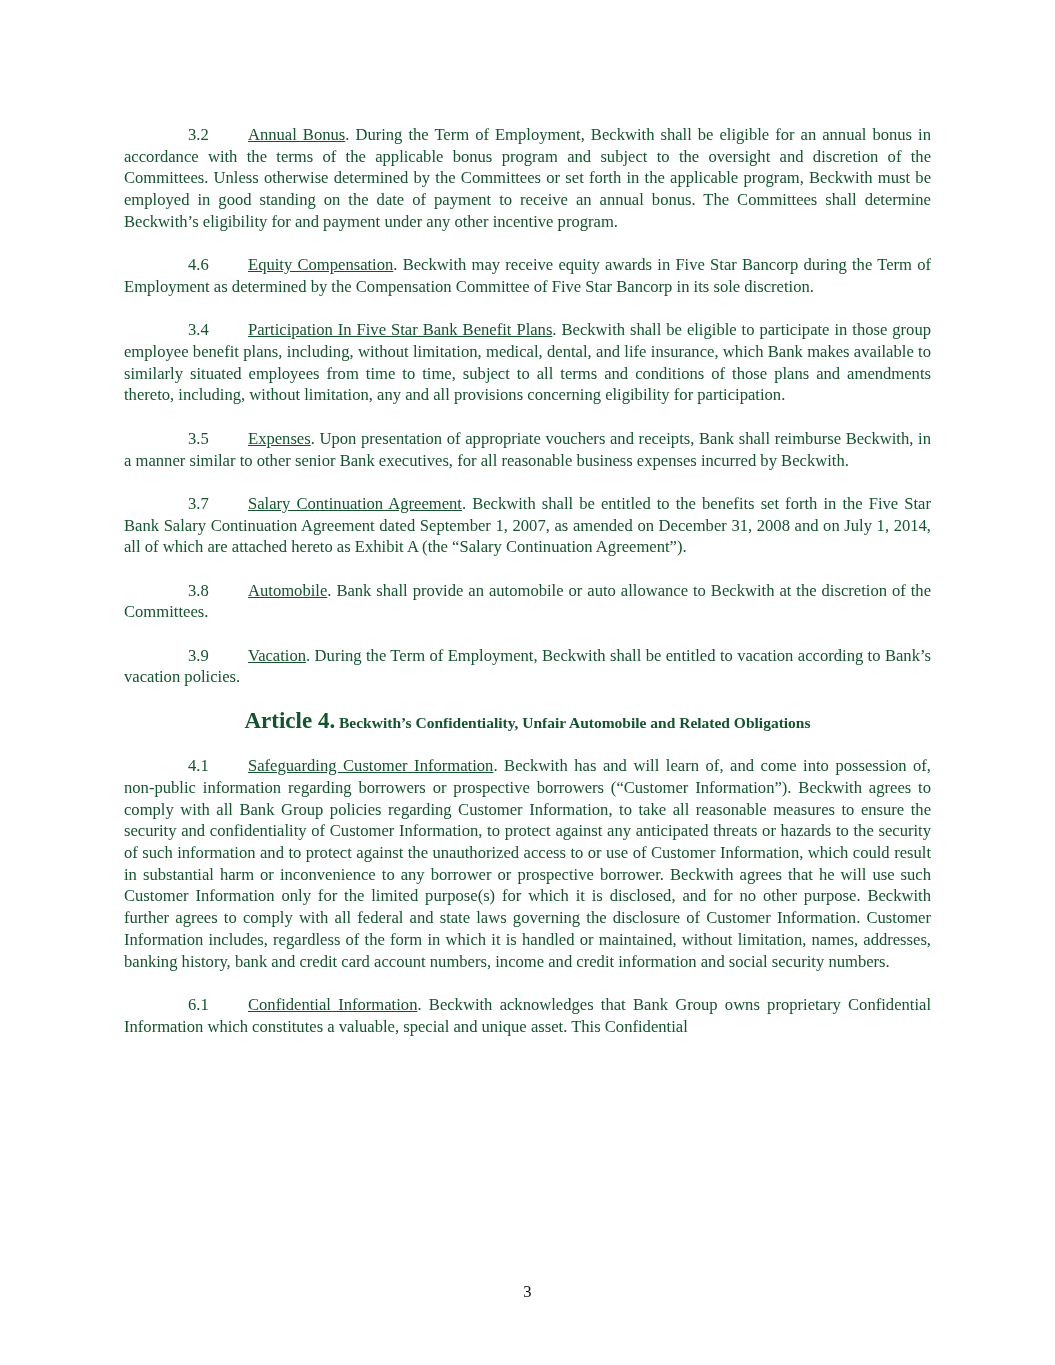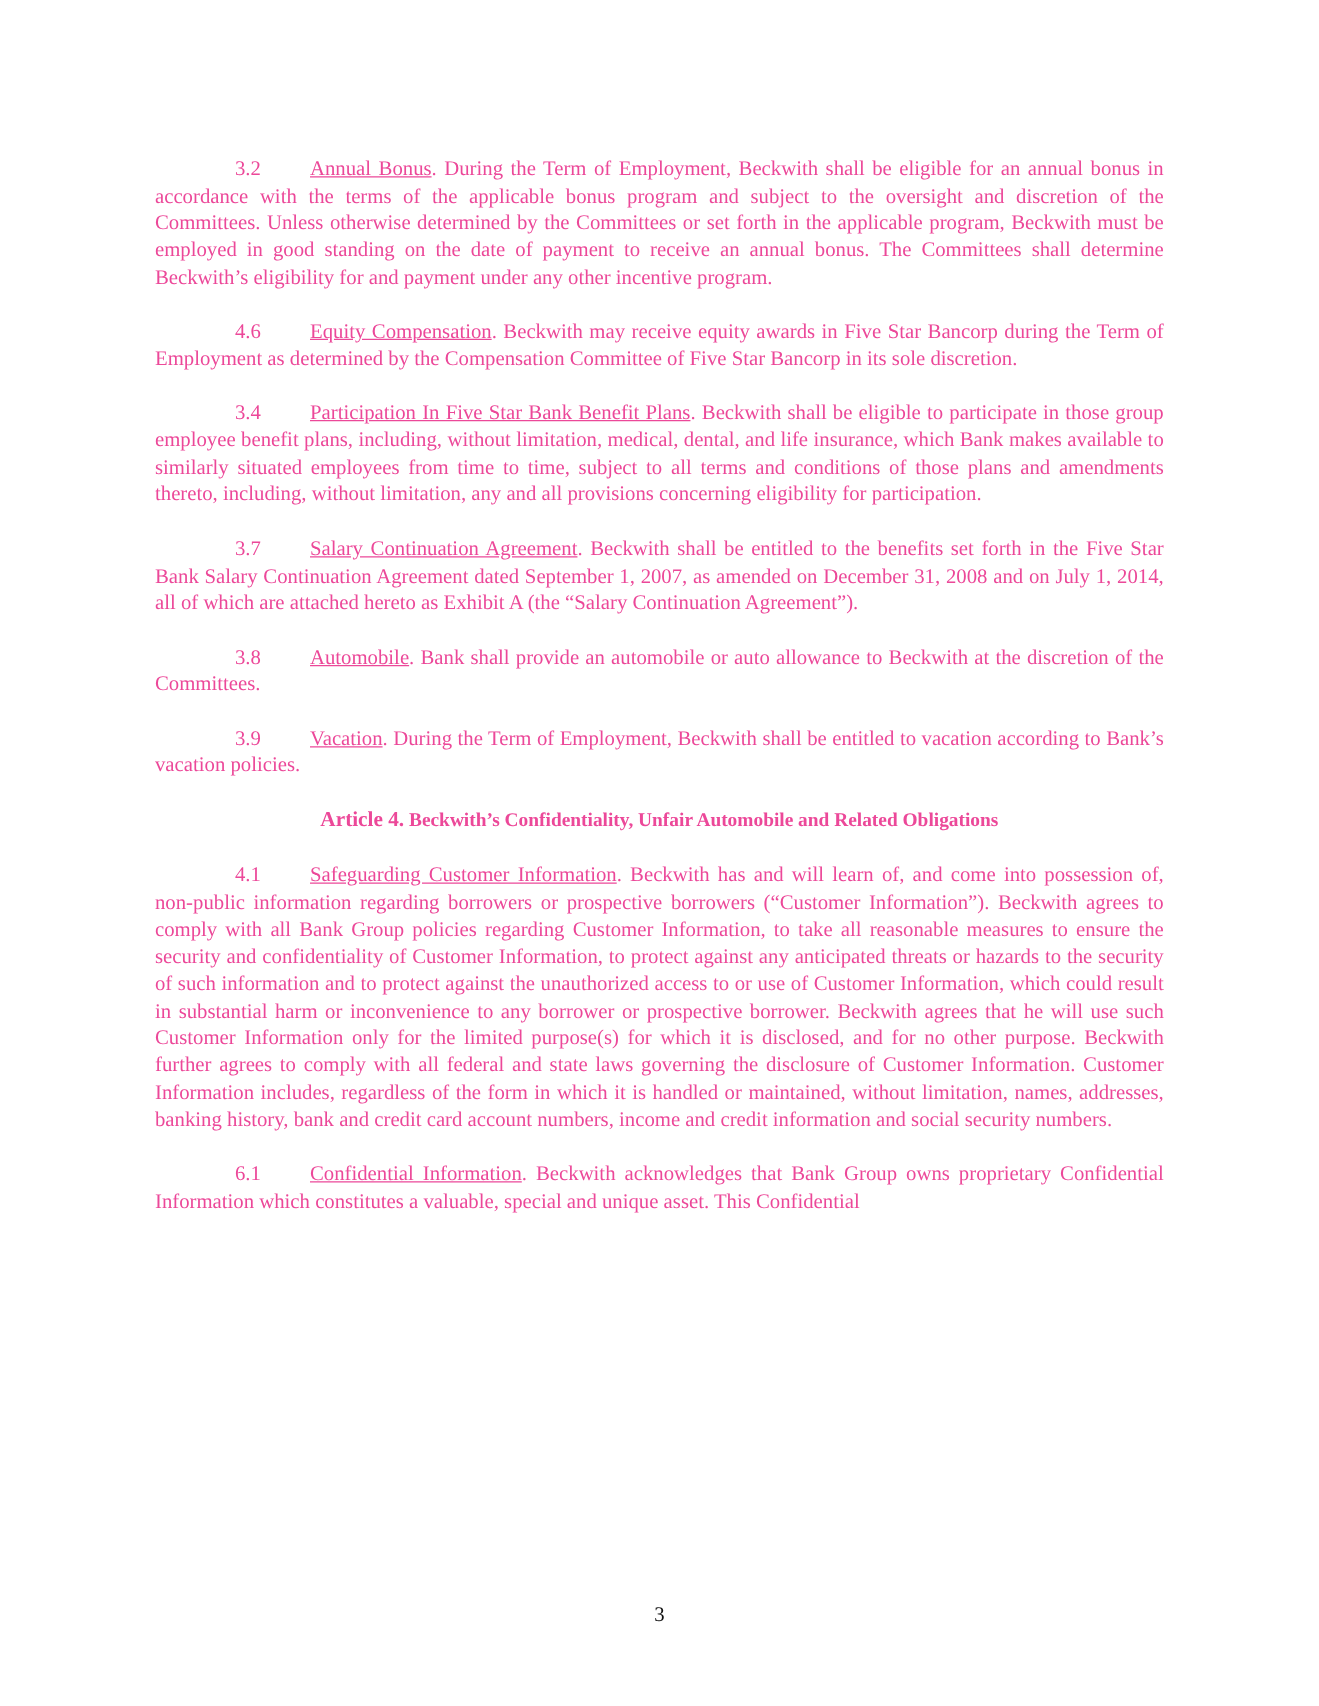--- a/index.html
+++ b/index.html
@@ -1,33 +1,34 @@
 <!DOCTYPE html>
 <html><head>
   <meta charset="utf-8">
   <style>
     html, body { margin: 0; padding: 0; background: #ffffff; }
     body { width: 1055px; height: 1365px; position: relative; overflow: hidden; }
     .page { position: absolute; left: 124px; top: 124px; width: 807px;
-      font-family: "Liberation Serif", serif; font-size: 16.6px; line-height: 21.7px; color: #ec4899; }
+      font-family: "Liberation Serif", serif; font-size: 16.6px; line-height: 21.7px; color: #14532d; }
     .para { text-align: justify; text-indent: 64px; margin: 0 0 21.7px 0; }
     .num { display: inline-block; width: 60px; text-indent: 0; }
     .heading { text-decoration: underline; }
     .article { text-align: center; font-weight: bold; margin: 0 0 21.7px 0; font-size: 15.5px; }
-    .article .lead { font-size: 17px; }
+    .article .lead { font-size: 23px; }
     .pagenum { position: absolute; left: 0; width: 1055px; top: 1282px; text-align: center;
       font-family: "Liberation Serif", serif; font-size: 16.6px; color: #111; }
   </style>
 </head>
 <body>
 
 <div class="page">
   <p class="para"><span class="num">3.2</span><span class="heading">Annual Bonus</span><span>. During the Term of Employment, Beckwith shall be eligible for an annual bonus in accordance with the terms of the applicable bonus program and subject to the oversight and discretion of the Committees. Unless otherwise determined by the Committees or set forth in the applicable program, Beckwith must be employed in good standing on the date of payment to receive an annual bonus. The Committees shall determine Beckwith’s eligibility for and payment under any other incentive program.</span></p>
   <p class="para"><span class="num">4.6</span><span class="heading">Equity Compensation</span><span>. Beckwith may receive equity awards in Five Star Bancorp during the Term of Employment as determined by the Compensation Committee of Five Star Bancorp in its sole discretion.</span></p>
   <p class="para"><span class="num">3.4</span><span class="heading">Participation In Five Star Bank Benefit Plans</span><span>. Beckwith shall be eligible to participate in those group employee benefit plans, including, without limitation, medical, dental, and life insurance, which Bank makes available to similarly situated employees from time to time, subject to all terms and conditions of those plans and amendments thereto, including, without limitation, any and all provisions concerning eligibility for participation.</span></p>
+  <p class="para"><span class="num">3.5</span><span class="heading">Expenses</span><span>. Upon presentation of appropriate vouchers and receipts, Bank shall reimburse Beckwith, in a manner similar to other senior Bank executives, for all reasonable business expenses incurred by Beckwith.</span></p>
   <p class="para"><span class="num">3.7</span><span class="heading">Salary Continuation Agreement</span><span>. Beckwith shall be entitled to the benefits set forth in the Five Star Bank Salary Continuation Agreement dated September 1, 2007, as amended on December 31, 2008 and on July 1, 2014, all of which are attached hereto as Exhibit A (the “Salary Continuation Agreement”).</span></p>
   <p class="para"><span class="num">3.8</span><span class="heading">Automobile</span><span>. Bank shall provide an automobile or auto allowance to Beckwith at the discretion of the Committees.</span></p>
   <p class="para"><span class="num">3.9</span><span class="heading">Vacation</span><span>. During the Term of Employment, Beckwith shall be entitled to vacation according to Bank’s vacation policies.</span></p>
 
   <p class="article"><span class="lead">Article 4.</span> <span>Beckwith’s Confidentiality, Unfair Automobile and Related Obligations</span></p>
 
   <p class="para"><span class="num">4.1</span><span class="heading">Safeguarding Customer Information</span><span>. Beckwith has and will learn of, and come into possession of, non-public information regarding borrowers or prospective borrowers (“Customer Information”). Beckwith agrees to comply with all Bank Group policies regarding Customer Information, to take all reasonable measures to ensure the security and confidentiality of Customer Information, to protect against any anticipated threats or hazards to the security of such information and to protect against the unauthorized access to or use of Customer Information, which could result in substantial harm or inconvenience to any borrower or prospective borrower. Beckwith agrees that he will use such Customer Information only for the limited purpose(s) for which it is disclosed, and for no other purpose. Beckwith further agrees to comply with all federal and state laws governing the disclosure of Customer Information. Customer Information includes, regardless of the form in which it is handled or maintained, without limitation, names, addresses, banking history, bank and credit card account numbers, income and credit information and social security numbers.</span></p>
   <p class="para"><span class="num">6.1</span><span class="heading">Confidential Information</span><span>. Beckwith acknowledges that Bank Group owns proprietary Confidential Information which constitutes a valuable, special and unique asset. This Confidential</span></p>
 </div>
 

